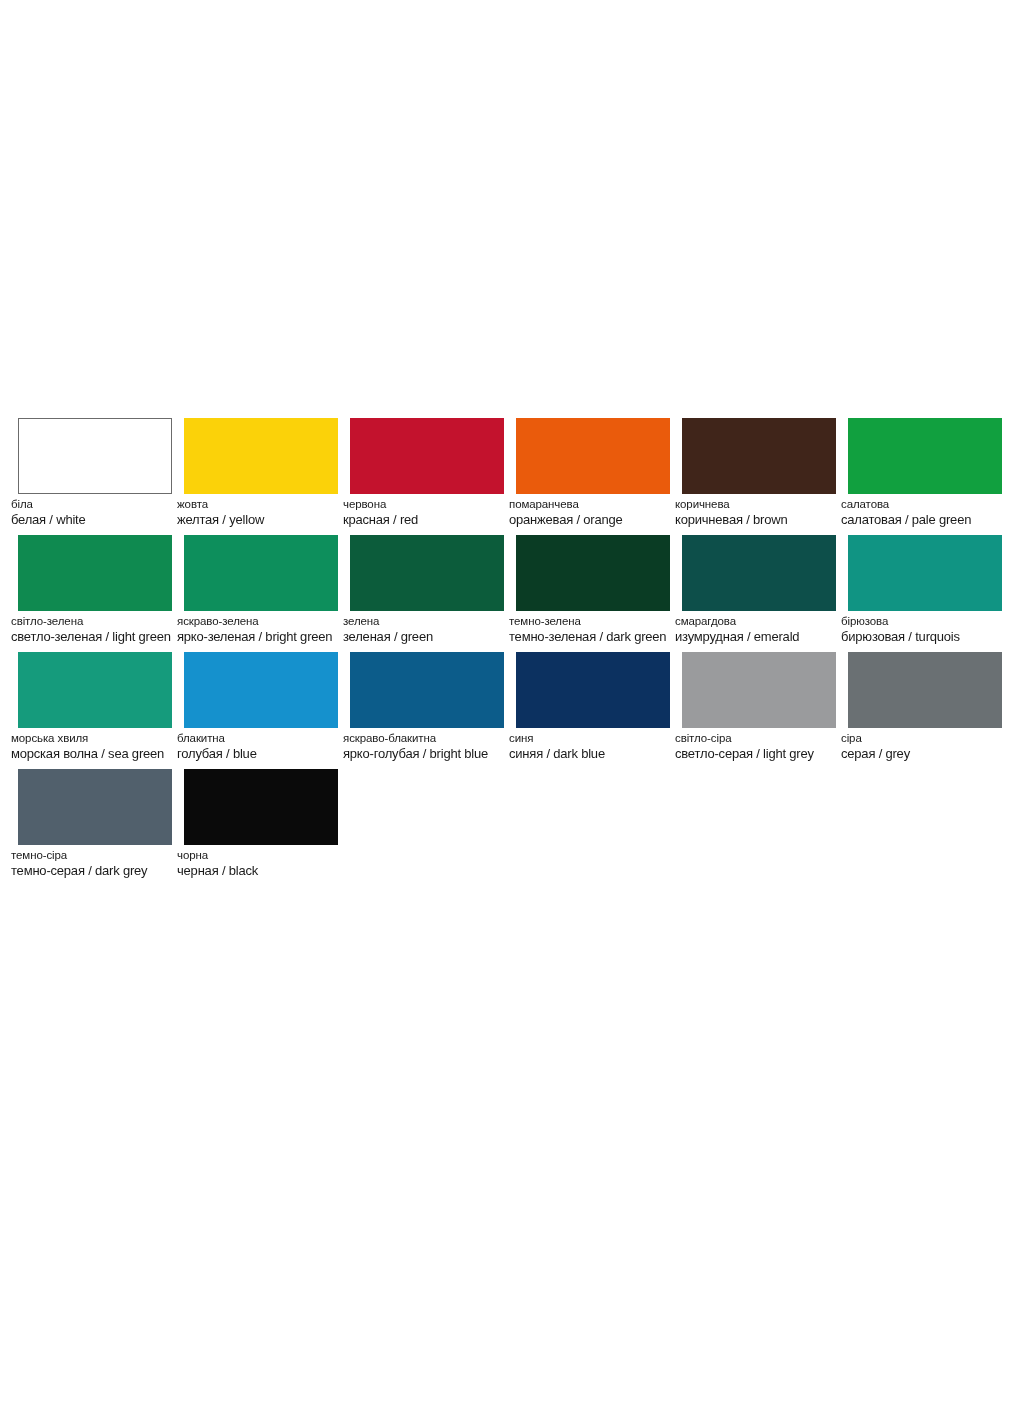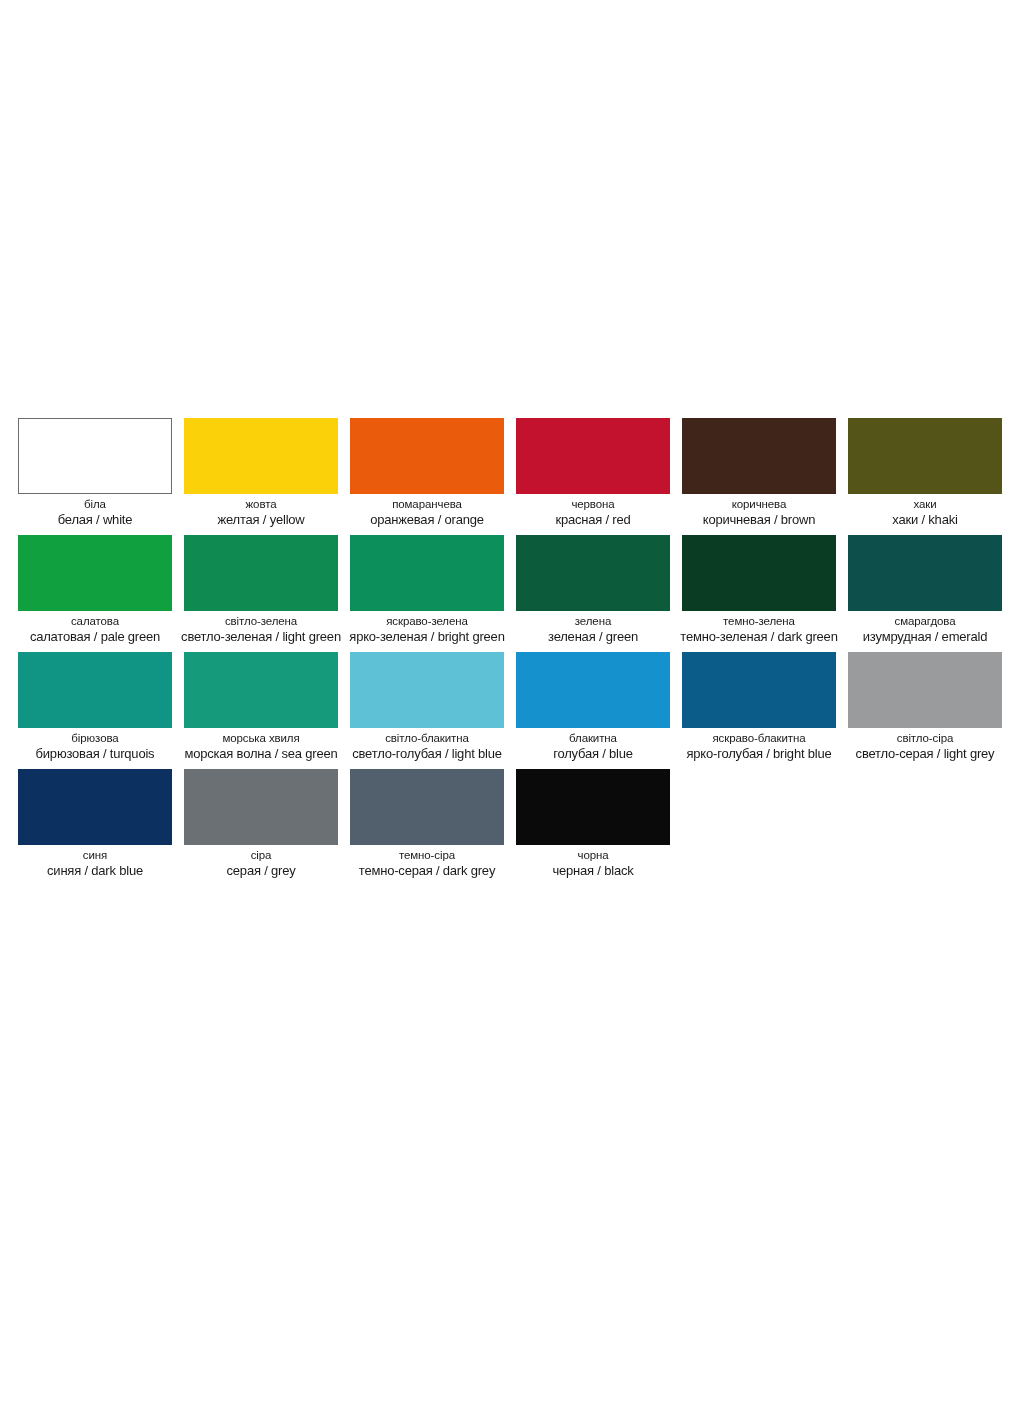--- a/index.html
+++ b/index.html
@@ -43,21 +43,20 @@
     height: 76px;
     box-sizing: border-box;
     display: block;
   }
   .swatch-chip.outlined {
     border: 1px solid #6b6b6b;
   }
   .swatch-labels {
     width: 168px;
     margin-top: 4px;
-    text-align: center;
     color: #1a1a1a;
     line-height: 1.18;
   }
   .label-ua {
     font-size: 11.5px;
     letter-spacing: -0.1px;
     white-space: nowrap;
   }
   .label-ru-en {
     font-size: 13px;
@@ -78,48 +77,41 @@
         </div>
       </div>
       <div class="swatch-cell">
         <div class="swatch-chip" style="background: rgb(251, 210, 9);"></div>
         <div class="swatch-labels">
           <div class="label-ua">жовта</div>
           <div class="label-ru-en">желтая / yellow</div>
         </div>
       </div>
       <div class="swatch-cell">
+        <div class="swatch-chip" style="background: rgb(195, 18, 45);"></div>
+        <div class="swatch-labels">
+          <div class="label-ua">червона</div>
+          <div class="label-ru-en">красная / red</div>
+        </div>
+      </div>
+      <div class="swatch-cell">
         <div class="swatch-chip" style="background: rgb(234, 91, 12);"></div>
         <div class="swatch-labels">
           <div class="label-ua">помаранчева</div>
           <div class="label-ru-en">оранжевая / orange</div>
         </div>
       </div>
       <div class="swatch-cell">
-        <div class="swatch-chip" style="background: rgb(195, 18, 45);"></div>
-        <div class="swatch-labels">
-          <div class="label-ua">червона</div>
-          <div class="label-ru-en">красная / red</div>
-        </div>
-      </div>
-      <div class="swatch-cell">
         <div class="swatch-chip" style="background: rgb(64, 37, 26);"></div>
         <div class="swatch-labels">
           <div class="label-ua">коричнева</div>
           <div class="label-ru-en">коричневая / brown</div>
         </div>
       </div>
       <div class="swatch-cell">
-        <div class="swatch-chip" style="background: rgb(84, 83, 24);"></div>
-        <div class="swatch-labels">
-          <div class="label-ua">хаки</div>
-          <div class="label-ru-en">хаки / khaki</div>
-        </div>
-      </div>
-      <div class="swatch-cell">
         <div class="swatch-chip" style="background: rgb(17, 160, 63);"></div>
         <div class="swatch-labels">
           <div class="label-ua">салатова</div>
           <div class="label-ru-en">салатовая / pale green</div>
         </div>
       </div>
       <div class="swatch-cell">
         <div class="swatch-chip" style="background: rgb(15, 138, 80);"></div>
         <div class="swatch-labels">
           <div class="label-ua">світло-зелена</div>
@@ -162,52 +154,45 @@
         </div>
       </div>
       <div class="swatch-cell">
         <div class="swatch-chip" style="background: rgb(21, 155, 124);"></div>
         <div class="swatch-labels">
           <div class="label-ua">морська хвиля</div>
           <div class="label-ru-en">морская волна / sea green</div>
         </div>
       </div>
       <div class="swatch-cell">
-        <div class="swatch-chip" style="background: rgb(94, 193, 214);"></div>
-        <div class="swatch-labels">
-          <div class="label-ua">світло-блакитна</div>
-          <div class="label-ru-en">светло-голубая / light blue</div>
-        </div>
-      </div>
-      <div class="swatch-cell">
         <div class="swatch-chip" style="background: rgb(21, 145, 205);"></div>
         <div class="swatch-labels">
           <div class="label-ua">блакитна</div>
           <div class="label-ru-en">голубая / blue</div>
         </div>
       </div>
       <div class="swatch-cell">
         <div class="swatch-chip" style="background: rgb(12, 92, 138);"></div>
         <div class="swatch-labels">
           <div class="label-ua">яскраво-блакитна</div>
           <div class="label-ru-en">ярко-голубая / bright blue</div>
         </div>
       </div>
       <div class="swatch-cell">
+        <div class="swatch-chip" style="background: rgb(12, 49, 96);"></div>
+        <div class="swatch-labels">
+          <div class="label-ua">синя</div>
+          <div class="label-ru-en">синяя / dark blue</div>
+        </div>
+      </div>
+      <div class="swatch-cell">
         <div class="swatch-chip" style="background: rgb(154, 155, 157);"></div>
         <div class="swatch-labels">
           <div class="label-ua">світло-сіра</div>
           <div class="label-ru-en">светло-серая / light grey</div>
-        </div>
-      </div>
-      <div class="swatch-cell">
-        <div class="swatch-chip" style="background: rgb(12, 49, 96);"></div>
-        <div class="swatch-labels">
-          <div class="label-ua">синя</div>
-          <div class="label-ru-en">синяя / dark blue</div>
         </div>
       </div>
       <div class="swatch-cell">
         <div class="swatch-chip" style="background: rgb(106, 112, 115);"></div>
         <div class="swatch-labels">
           <div class="label-ua">сіра</div>
           <div class="label-ru-en">серая / grey</div>
         </div>
       </div>
       <div class="swatch-cell">

